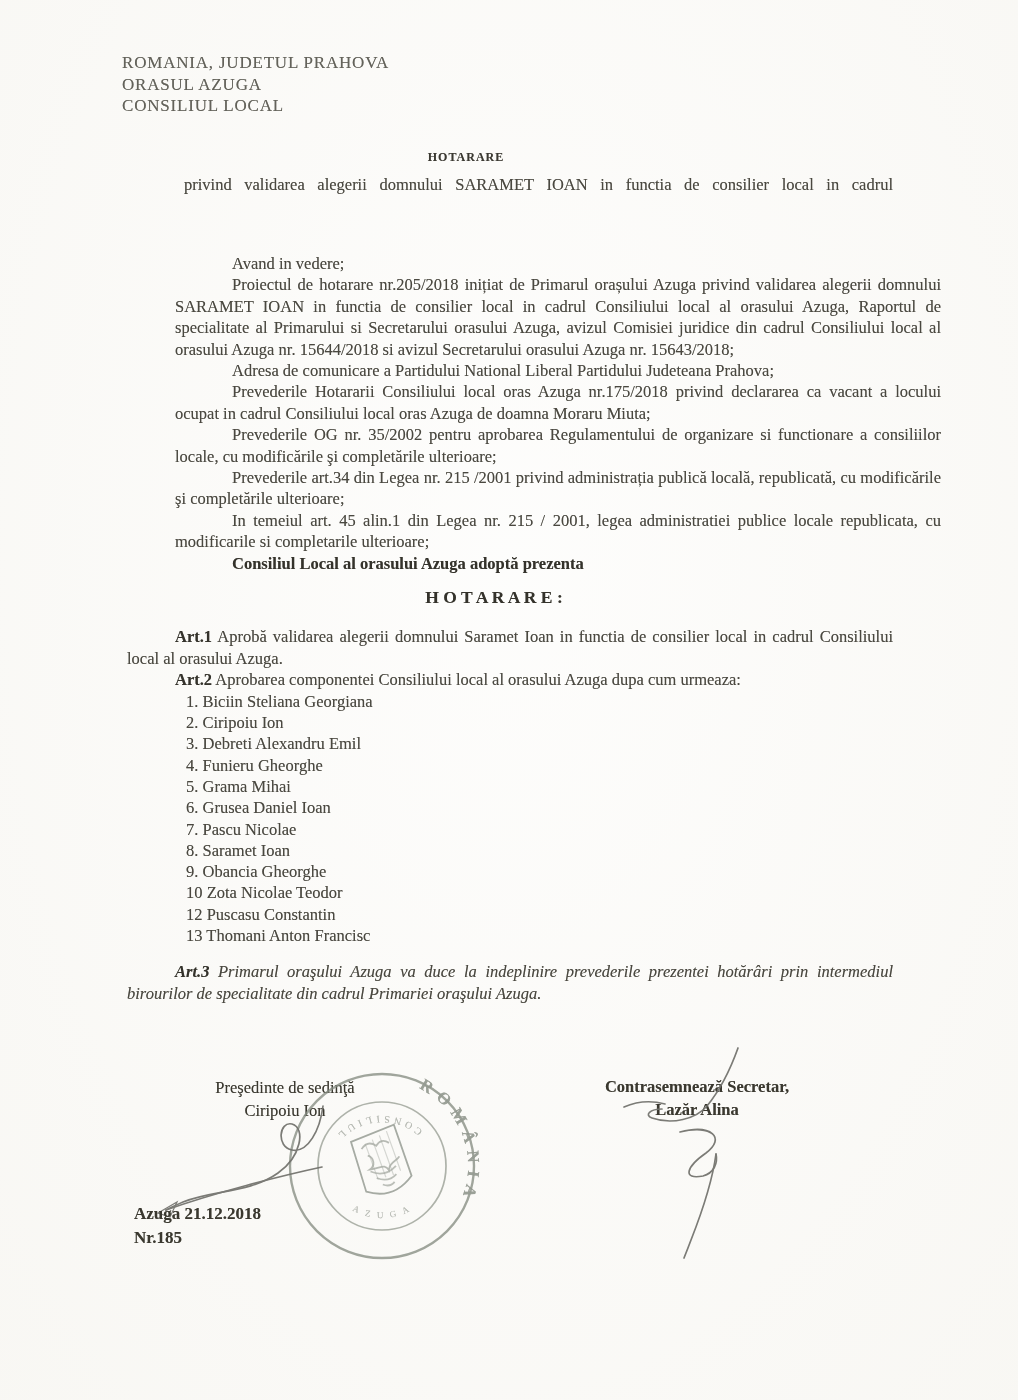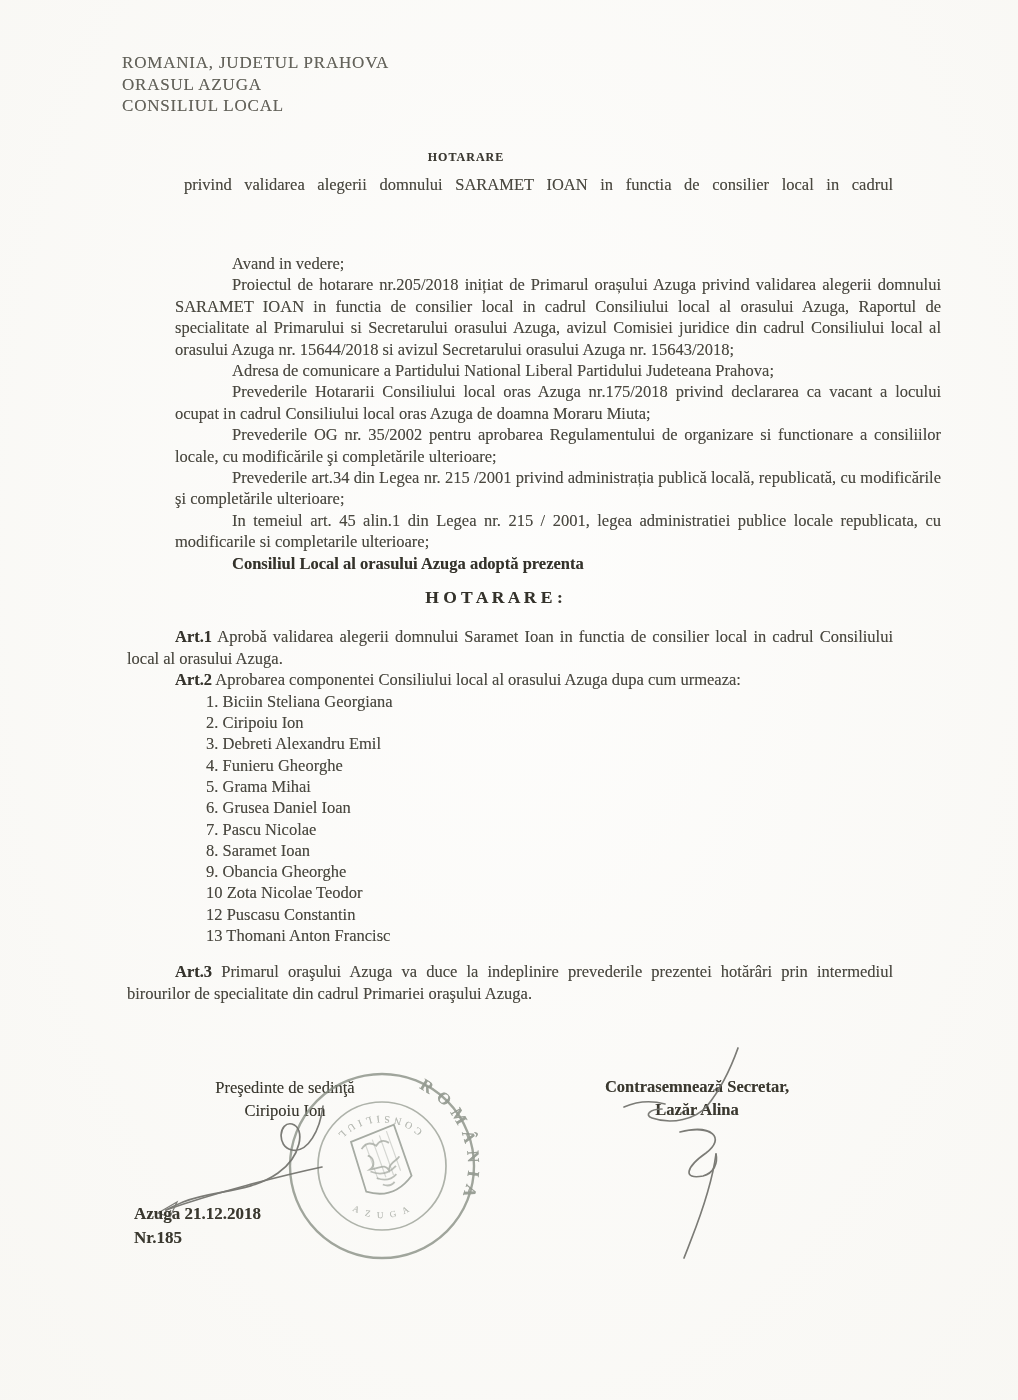--- a/index.html
+++ b/index.html
@@ -39,22 +39,22 @@
     font-weight:bold; font-size:17.5px; color:#34322b;
   }
 
   .articles {
     position:absolute; left:127px; top:626px; width:766px;
     font-size:16.5px; line-height:21.6px; text-align:justify;
   }
   .articles p { margin:0; text-indent:48px; }
   .art-label { font-weight:bold; color:#34322b;margin-top:7px; }
   .members { margin-left:59px; text-align:left; }
-  .members div { line-height:21.3px;margin-left:20px; }
-  .art3 { margin-top:15px !important; }
+  .members div { line-height:21.3px; }
+  .art3 { margin-top:15px !important;font-style:italic; }
 
   .sig-left {
     position:absolute; left:170px; top:1077px; width:230px; text-align:center;
     font-weight:normal; font-size:16.5px; color:#3a382f; line-height:22.5px;
   }
   .sig-right {
     position:absolute; left:558px; top:1076px; width:278px; text-align:center;
     font-weight:bold; font-size:16.5px; color:#3a382f; line-height:22.5px;
   }
   .footer {

